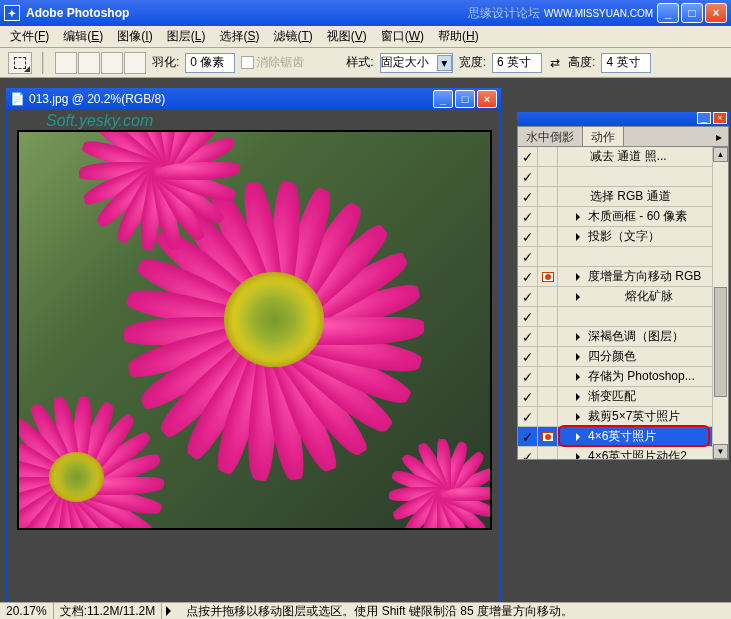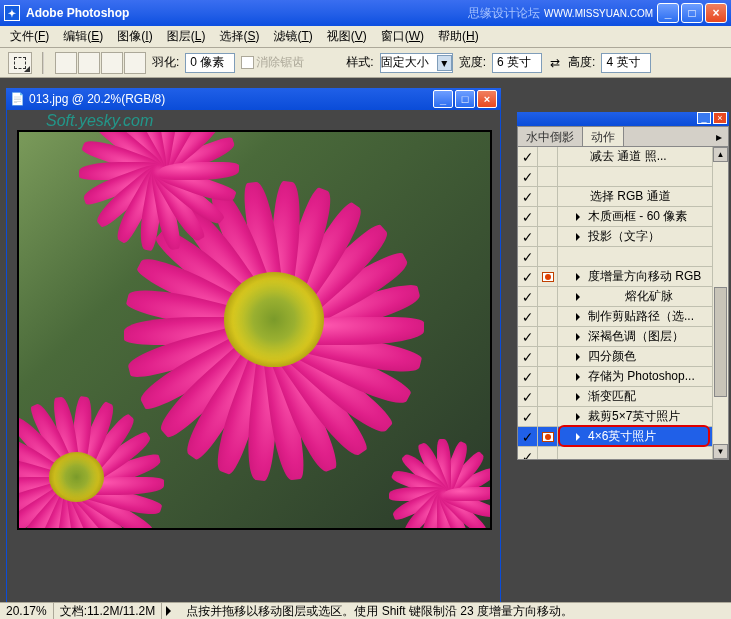--- a/index.html
+++ b/index.html
@@ -333,24 +333,20 @@
           <div class="pchk">✓</div>
           <div class="prowicon"></div>
           <div class="prowlbl" style="padding-left: 18px; gap: 41px;">
             <div class="tri2"></div>
             <span>熔化矿脉</span>
           </div>
         </div>
         <div class="prow">
           <div class="pchk">✓</div>
           <div class="prowicon"></div>
-          <div class="prowlbl" style="padding-left: 18px;">
-            <div class="tri2"></div>
-            <span>制作剪贴路径（选...</span>
-          </div>
         </div>
         <div class="prow">
           <div class="pchk">✓</div>
           <div class="prowicon"></div>
           <div class="prowlbl" style="padding-left: 18px;">
             <div class="tri2"></div>
             <span>深褐色调（图层）</span>
           </div>
         </div>
         <div class="prow">
@@ -391,29 +387,33 @@
             <div class="rec"></div>
           </div>
           <div class="prowlbl" style="padding-left: 18px;">
             <div class="tri2"></div>
             <span>4×6英寸照片</span>
           </div>
         </div>
         <div class="prow">
           <div class="pchk">✓</div>
           <div class="prowicon"></div>
+          <div class="prowlbl" style="padding-left: 18px;">
+            <div class="tri2"></div>
+            <span>4×6英寸照片动作2</span>
+          </div>
         </div>
         <div class="redbox" style="left:40px;top:278px;width:152px;height:22px;"></div>
     </div>
   </div>
 
 </div>
 
 <div class="status">
   <div class="cell">
       <span>20.17%</span>
     </div>
   <div class="cell">
       <span>文档:11.2M/11.2M</span>
     </div>
   <div class="playarr"></div>
-  <div class="cell" style="border:none;">点按并拖移以移动图层或选区。使用 Shift 键限制沿 23 度增量方向移动。</div>
+  <div class="cell" style="border:none;">点按并拖移以移动图层或选区。使用 Shift 键限制沿 85 度增量方向移动。</div>
 </div>
 
 </body></html>

